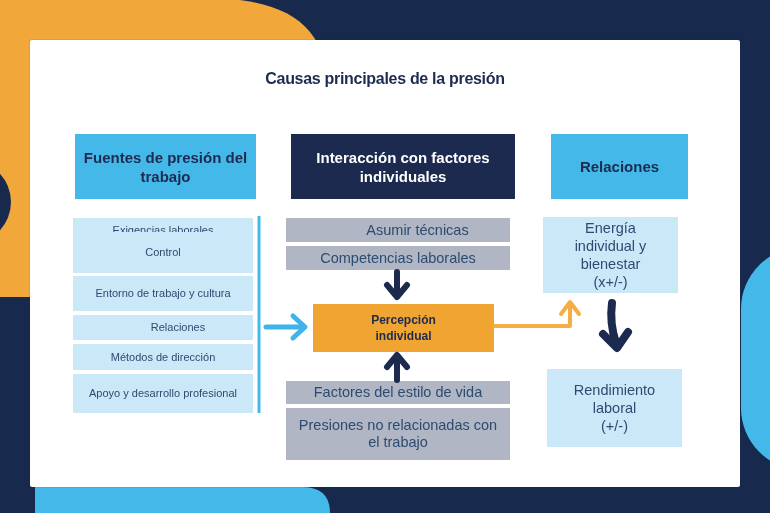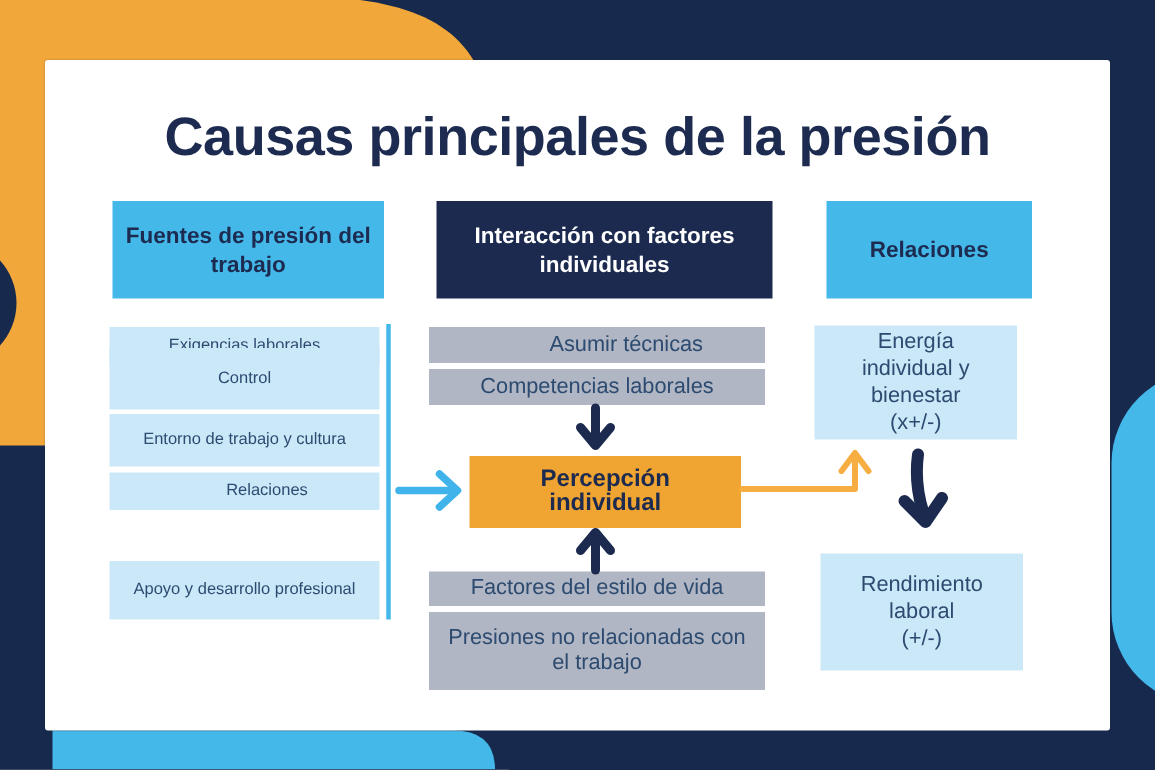--- a/index.html
+++ b/index.html
@@ -12,41 +12,41 @@
   }
   .bg-svg,.arrow-svg{position:absolute;left:0;top:0;pointer-events:none;}
   .card{
     position:absolute;left:30px;top:40px;width:710px;height:447px;
     background:#ffffff;border-radius:2px;
     box-shadow:0 0 0 1px rgba(20,35,70,0.08);
   }
   .title{
     position:absolute;left:30px;top:70px;width:710px;
     text-align:center;
-    font-size:36px;font-weight:bold;color:#1C2B4F;letter-spacing:-0.3px;
+    font-size:16px;font-weight:bold;color:#1C2B4F;letter-spacing:-0.3px;
     margin:0;
   }
   .box{
     position:absolute;display:flex;align-items:center;justify-content:center;
     text-align:center;box-sizing:border-box;padding:2px 6px;
   }
   .hdr{font-size:15px;font-weight:bold;line-height:19px;}
   .hdr-blue{background:#45B8EA;color:#1C2B4F;}
   .hdr-navy{background:#1B2A4E;color:#ffffff;}
   .item{
     background:#CBE8F9;color:#2D4B70;
     font-size:11px;font-weight:500;line-height:17px;
   }
   .gray{
     background:#B0B6C3;color:#2D4B70;
     font-size:14.5px;font-weight:500;line-height:17px;
   }
   .center-box{
     background:#F0A431;color:#1C2B4F;
-    font-size:16px;font-weight:bold;line-height:16px;
+    font-size:12px;font-weight:bold;line-height:16px;
     flex-direction:column;
   }
   .result-box{
     background:#CBE8F9;color:#2D4B70;
     font-size:14.5px;font-weight:500;line-height:18px;
     flex-direction:column;
   }
   .line{display:block;}
 </style>
 </head>
@@ -66,20 +66,21 @@
   <h1 class="title">Causas principales de la presión</h1>
 
   <div class="box hdr hdr-blue" style="left:75px;top:134px;width:181px;height:65px;">Fuentes de presión del trabajo</div>
   <div class="box hdr hdr-navy" style="left:291px;top:134px;width:224px;height:65px;">Interacción con factores individuales</div>
   <div class="box hdr hdr-blue" style="left:551px;top:134px;width:137px;height:65px;">Relaciones</div>
 
   <div class="box item" style="left:73px;top:218px;width:180px;height:25px;">Exigencias laborales</div>
   <div class="box item" style="left:73px;top:232px;width:180px;height:41px;">Control</div>
   <div class="box item" style="left:73px;top:276px;width:180px;height:35px;">Entorno de trabajo y cultura</div>
   <div class="box item" style="left:73px;top:315px;width:180px;height:25px;padding-left:36px;">Relaciones</div>
+  <div class="box item" style="left:73px;top:344px;width:180px;height:26px;">Métodos de dirección</div>
   <div class="box item" style="left:73px;top:374px;width:180px;height:39px;">Apoyo y desarrollo profesional</div>
 
   <div class="box gray" style="left:286px;top:218px;width:224px;height:24px;padding-left:45px;">Asumir técnicas</div>
   <div class="box gray" style="left:286px;top:246px;width:224px;height:24px;">Competencias laborales</div>
 
   <div class="box center-box" style="left:313px;top:304px;width:181px;height:48px;">
     <span class="line">Percepción</span>
     <span class="line">individual</span>
   </div>
 

